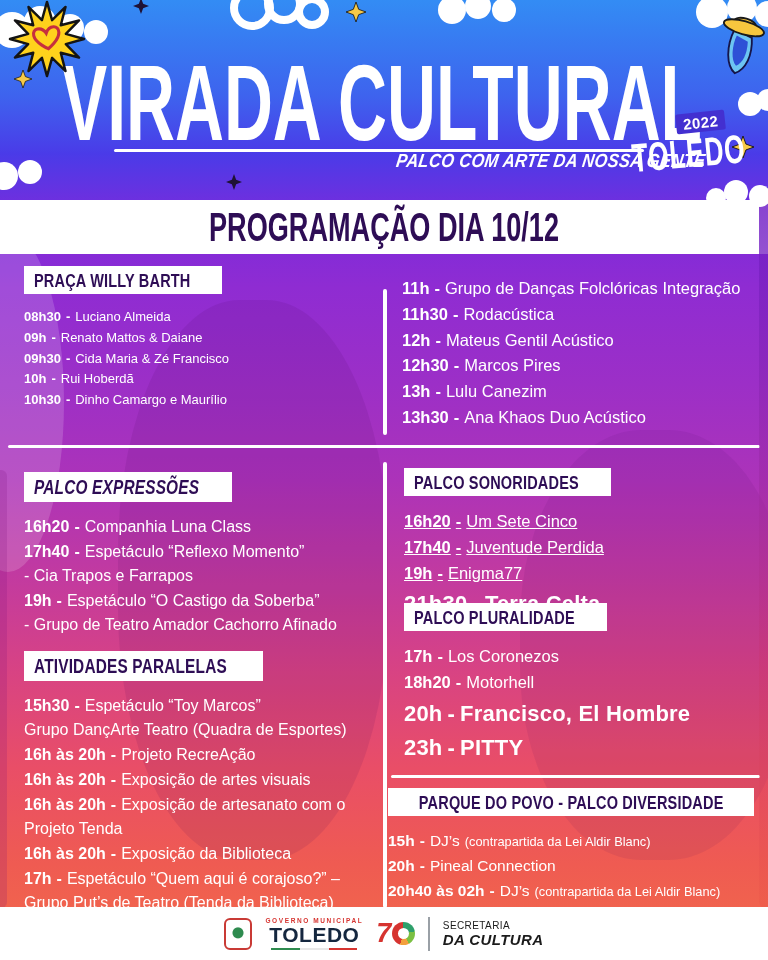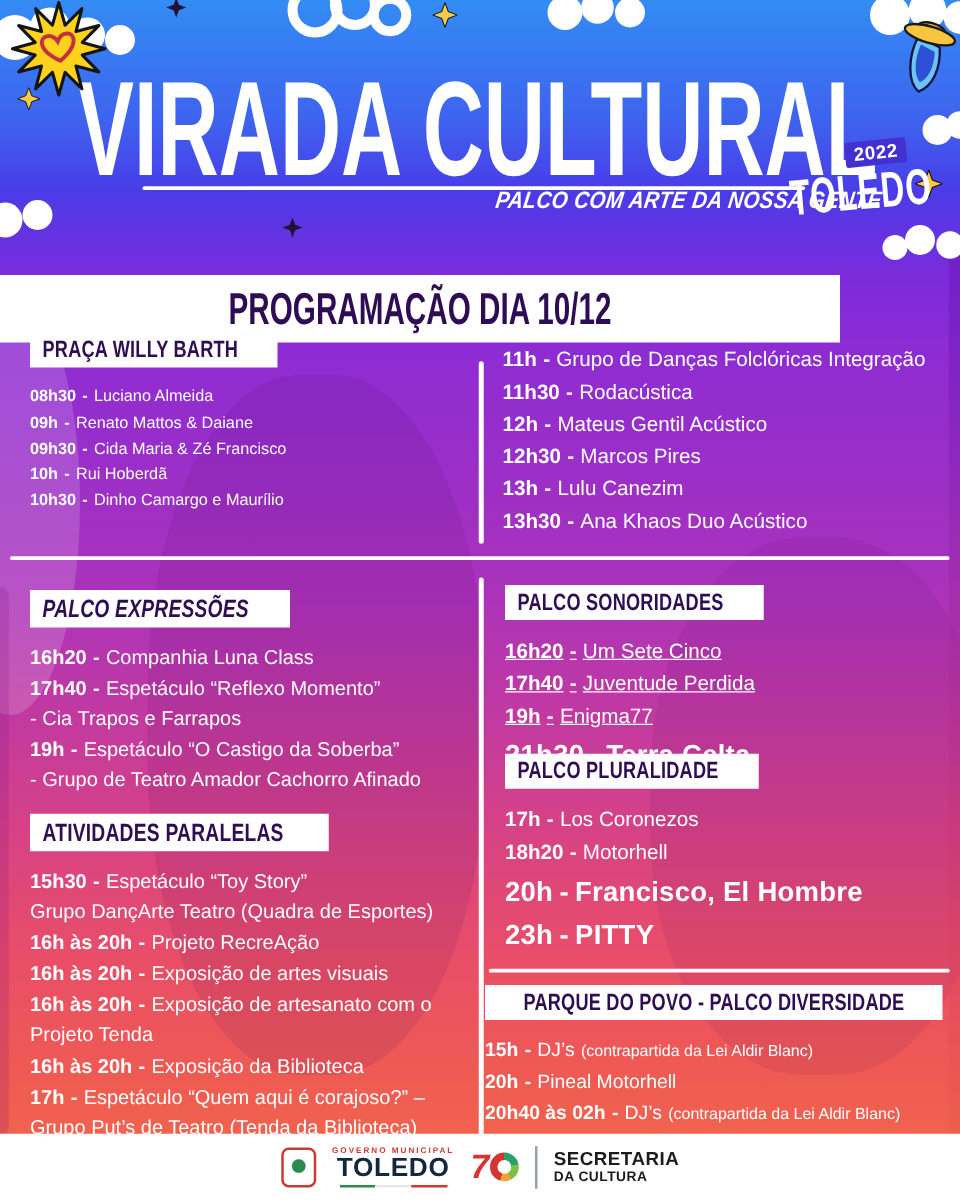--- a/index.html
+++ b/index.html
@@ -20,21 +20,21 @@
   
   .title-wrap{position:absolute;left:58px;top:44px;width:648px;height:104px;z-index:2;transform:scaleY(1.12);transform-origin:top;}
   .title-underline{position:absolute;left:114px;top:149px;width:530px;height:3px;background:#fff;z-index:2;border-radius:2px;}
   .badge-2022{position:absolute;left:676px;top:112px;z-index:3;background:#4330D0;color:#fff;
     font-weight:700;font-size:15px;padding:2px 7px 1px;transform:rotate(-6deg);letter-spacing:.5px;border-radius:2px;}
   .tagline{position:absolute;left:398px;top:150px;width:232px;z-index:2;color:#fff;text-align:right;
     font-size:16.5px;font-weight:700;font-style:italic;letter-spacing:.3px;transform:skewX(-8deg) scaleY(1.15);transform-origin:right top;white-space:nowrap;}
   .city{position:absolute;left:630px;top:136px;z-index:3;color:#fff;font-size:32px;font-weight:700;
     letter-spacing:1px;transform:rotate(-5deg) scale(.82,1.25);transform-origin:left top;white-space:nowrap;}
   
-  .banner{position:absolute;left:0;top:220px;width:672px;height:54px;background:#fff;z-index:2;display:flex;align-items:center;justify-content:center;}
+  .banner{position:absolute;left:0;top:200px;width:768px;height:54px;background:#fff;z-index:2;display:flex;align-items:center;justify-content:center;}
   
   .hline,.vline{position:absolute;background:#fff;z-index:2;border-radius:2px;}
   .hline1{left:8px;top:445px;width:752px;height:3px;}
   .vline-up{left:383px;top:289px;width:3.5px;height:146px;}
   .vline-low{left:383px;top:462px;width:3.5px;height:446px;}
   .hline2{left:391px;top:775px;width:369px;height:3px;}
   
   .section{position:absolute;z-index:2;color:#fff;}
   .sec-upleft{left:24px;top:266px;width:350px;}
   .sec-upright{left:402px;top:276px;width:352px;}
@@ -74,22 +74,22 @@
   .tricolor .g{background:#2E8B4F;}
   .tricolor .w{background:#E8E8E8;}
   .tricolor .r{background:#D63430;}
   .seventy{display:flex;align-items:center;gap:1px;}
   .digit7{color:#D63430;font-weight:700;font-style:italic;font-size:27px;}
   .digit0{position:relative;width:23px;height:23px;border-radius:50%;overflow:hidden;font-size:0;color:transparent;
     background:conic-gradient(#2EA06B 0 22%,#7BC043 22% 42%,#F2A03D 42% 55%,#D63430 55% 100%);}
   .digit0::after{content:"";position:absolute;inset:6px;background:#fff;border-radius:50%;}
   .f-div{width:1.5px;height:34px;background:#9AA0A6;}
   .dept{display:flex;flex-direction:column;justify-content:center;color:#1B1B1B;}
-  .dept-1{font-size:15px;letter-spacing:.4px;font-weight:bold;}
-  .dept-2{font-size:11px;font-weight:700;letter-spacing:.4px;}
+  .dept-1{font-size:10px;letter-spacing:.4px;}
+  .dept-2{font-size:15px;font-weight:700;letter-spacing:.4px;font-style:italic;}
   
   .doodle{position:absolute;z-index:3;pointer-events:none;}
 </style>
 </head>
 <body>
 
 <div class="poster">
 
   <div class="blob blob-left-light"></div>
   <div class="blob blob-mid-dark"></div>
@@ -244,21 +244,21 @@
 
         <div class="row"><span class="time">19h</span><span class="dash">-</span><span class="name">Espetáculo “O Castigo da Soberba”</span><span class="detail">- Grupo de Teatro Amador Cachorro Afinado</span></div>
       </div>
     <div class="mt14">
       <div class="box box-mid">
         <span class="bt">ATIVIDADES PARALELAS</span>
       </div>
     </div>
     <div class="list">
 
-        <div class="row"><span class="time">15h30</span><span class="dash">-</span><span class="name">Espetáculo “Toy Story”</span><span class="detail">Grupo DançArte Teatro (Quadra de Esportes)</span></div>
+        <div class="row"><span class="time">15h30</span><span class="dash">-</span><span class="name">Espetáculo “Toy Marcos”</span><span class="detail">Grupo DançArte Teatro (Quadra de Esportes)</span></div>
 
         <div class="row"><span class="time">16h às 20h</span><span class="dash">-</span><span class="name">Projeto RecreAção</span></div>
 
         <div class="row"><span class="time">16h às 20h</span><span class="dash">-</span><span class="name">Exposição de artes visuais</span></div>
 
         <div class="row"><span class="time">16h às 20h</span><span class="dash">-</span><span class="name">Exposição de artesanato com o Projeto Tenda</span></div>
 
         <div class="row"><span class="time">16h às 20h</span><span class="dash">-</span><span class="name">Exposição da Biblioteca</span></div>
 
         <div class="row"><span class="time">17h</span><span class="dash">-</span><span class="name">Espetáculo “Quem aqui é corajoso?” – Grupo Put’s de Teatro (Tenda da Biblioteca)</span></div>
@@ -298,21 +298,21 @@
   </div>
 
   <div class="section sec-povo">
     <div class="box box-sm box-center">
       <span class="bt">PARQUE DO POVO - PALCO DIVERSIDADE</span>
     </div>
     <div class="list">
 
         <div class="row"><span class="time">15h</span><span class="dash">-</span><span class="name">DJ’s</span><span class="note">(contrapartida da Lei Aldir Blanc)</span></div>
 
-        <div class="row"><span class="time">20h</span><span class="dash">-</span><span class="name">Pineal Motorhell</span></div>
+        <div class="row"><span class="time">20h</span><span class="dash">-</span><span class="name">Pineal Connection</span></div>
 
         <div class="row"><span class="time">20h40 às 02h</span><span class="dash">-</span><span class="name">DJ’s</span><span class="note">(contrapartida da Lei Aldir Blanc)</span></div>
       </div>
   </div>
 
   <div class="footer">
     <div class="crest"></div>
     <div class="gov">
       <div class="gov-label">GOVERNO MUNICIPAL</div>
       <div class="gov-name">TOLEDO</div>

